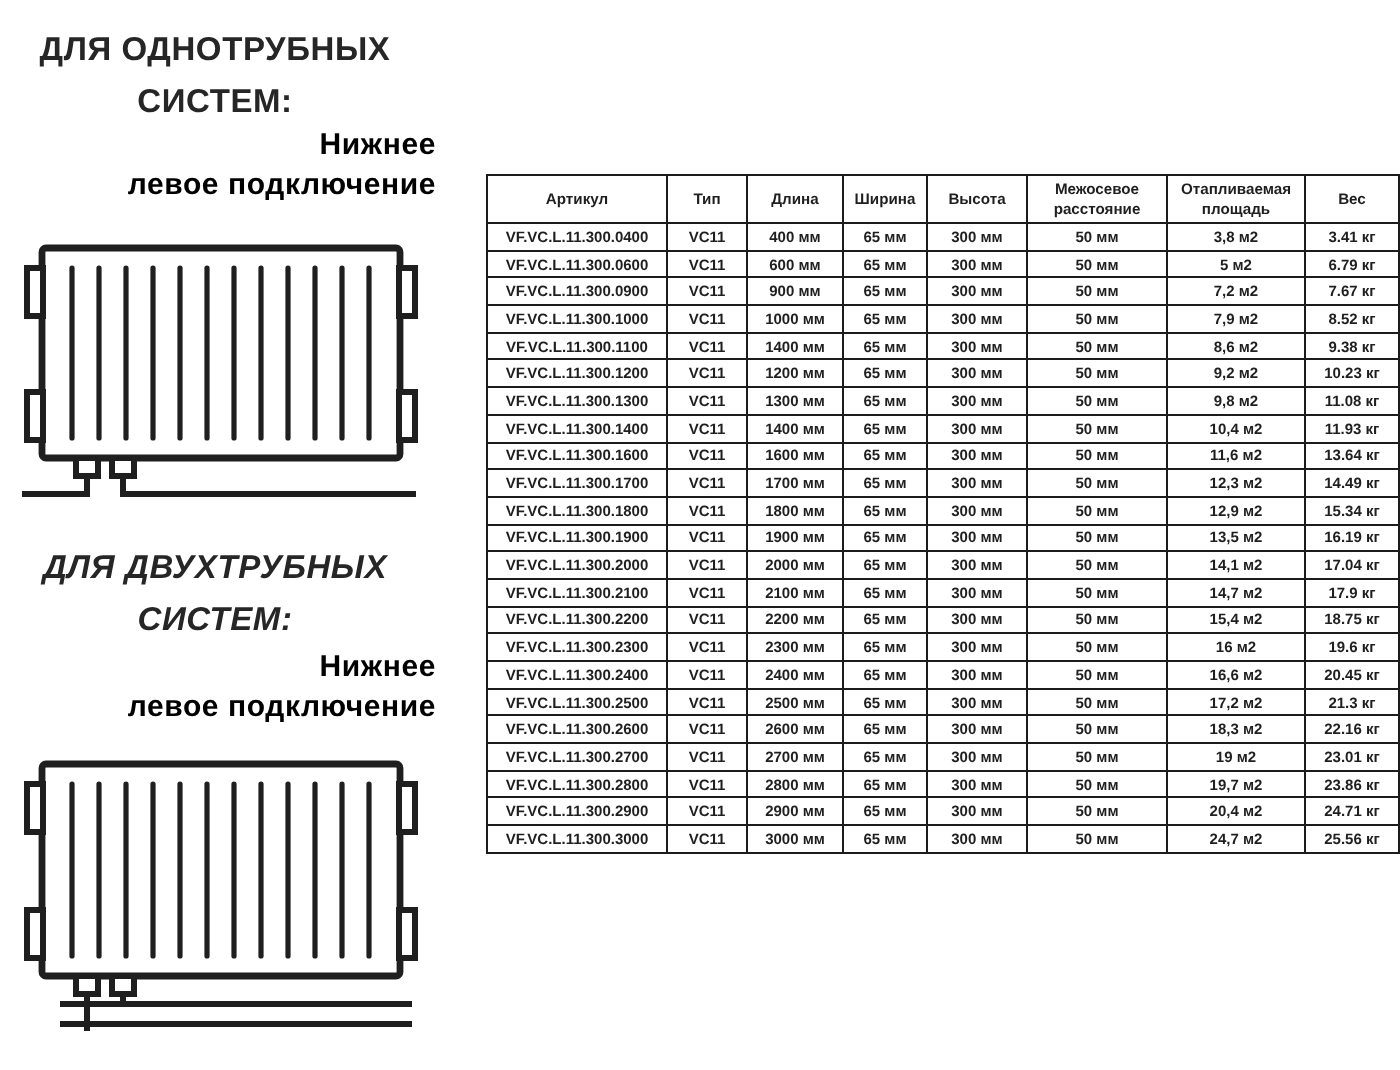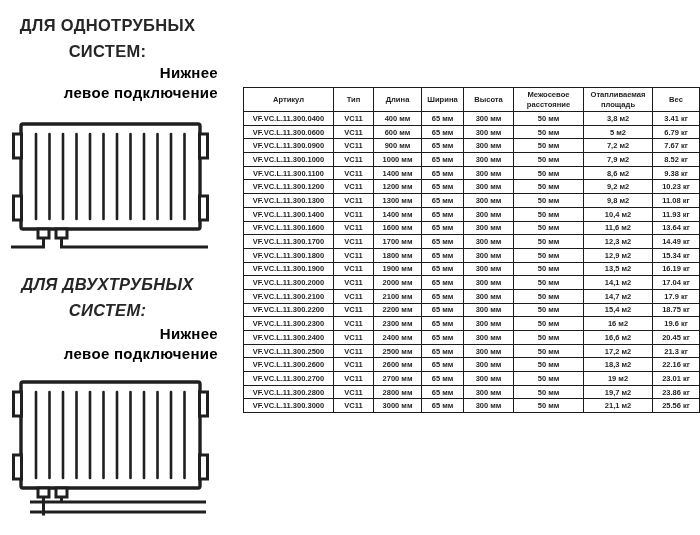--- a/index.html
+++ b/index.html
@@ -388,25 +388,35 @@
           <td>VF.VC.L.11.300.2800</td>
           <td>VC11</td>
           <td>2800 мм</td>
           <td>65 мм</td>
           <td>300 мм</td>
           <td>50 мм</td>
           <td>19,7 м2</td>
           <td>23.86 кг</td>
         </tr>
         <tr>
+          <td>VF.VC.L.11.300.2900</td>
+          <td>VC11</td>
+          <td>2900 мм</td>
+          <td>65 мм</td>
+          <td>300 мм</td>
+          <td>50 мм</td>
+          <td>20,4 м2</td>
+          <td>24.71 кг</td>
+        </tr>
+        <tr>
           <td>VF.VC.L.11.300.3000</td>
           <td>VC11</td>
           <td>3000 мм</td>
           <td>65 мм</td>
           <td>300 мм</td>
           <td>50 мм</td>
-          <td>21,1 м2</td>
+          <td>24,7 м2</td>
           <td>25.56 кг</td>
         </tr>
       </tbody>
   </table>
 
 </div>
 
 </body></html>

